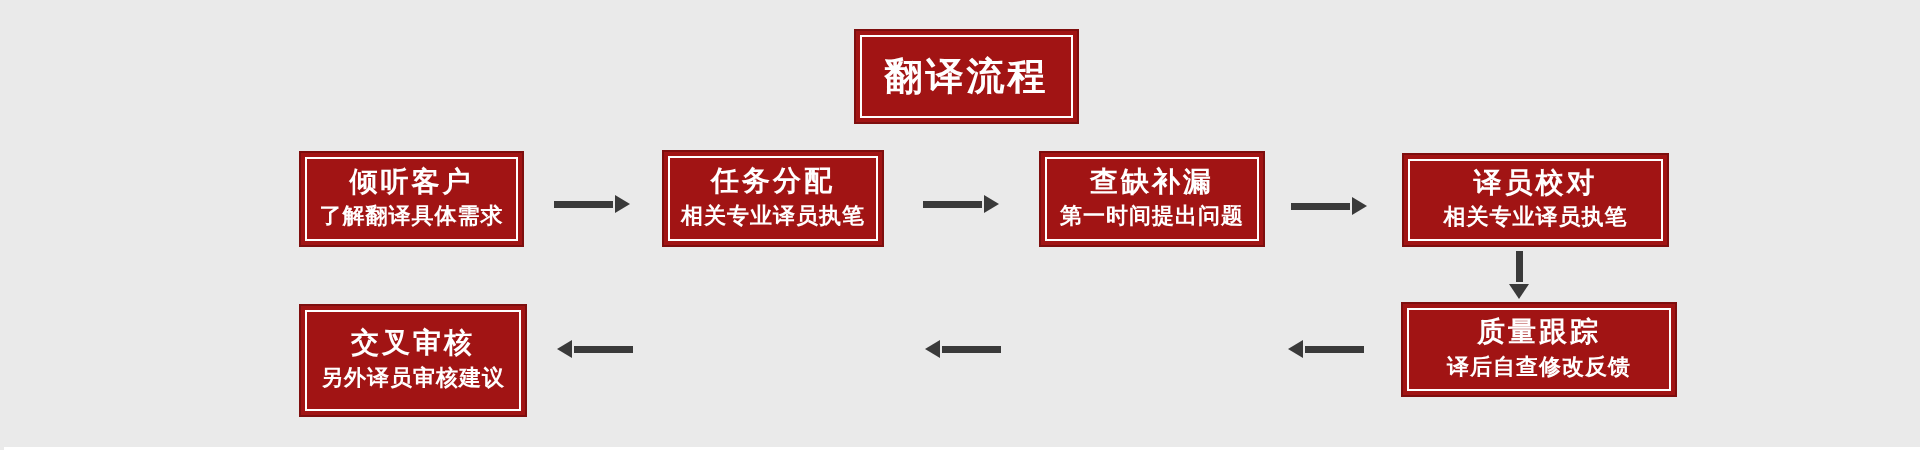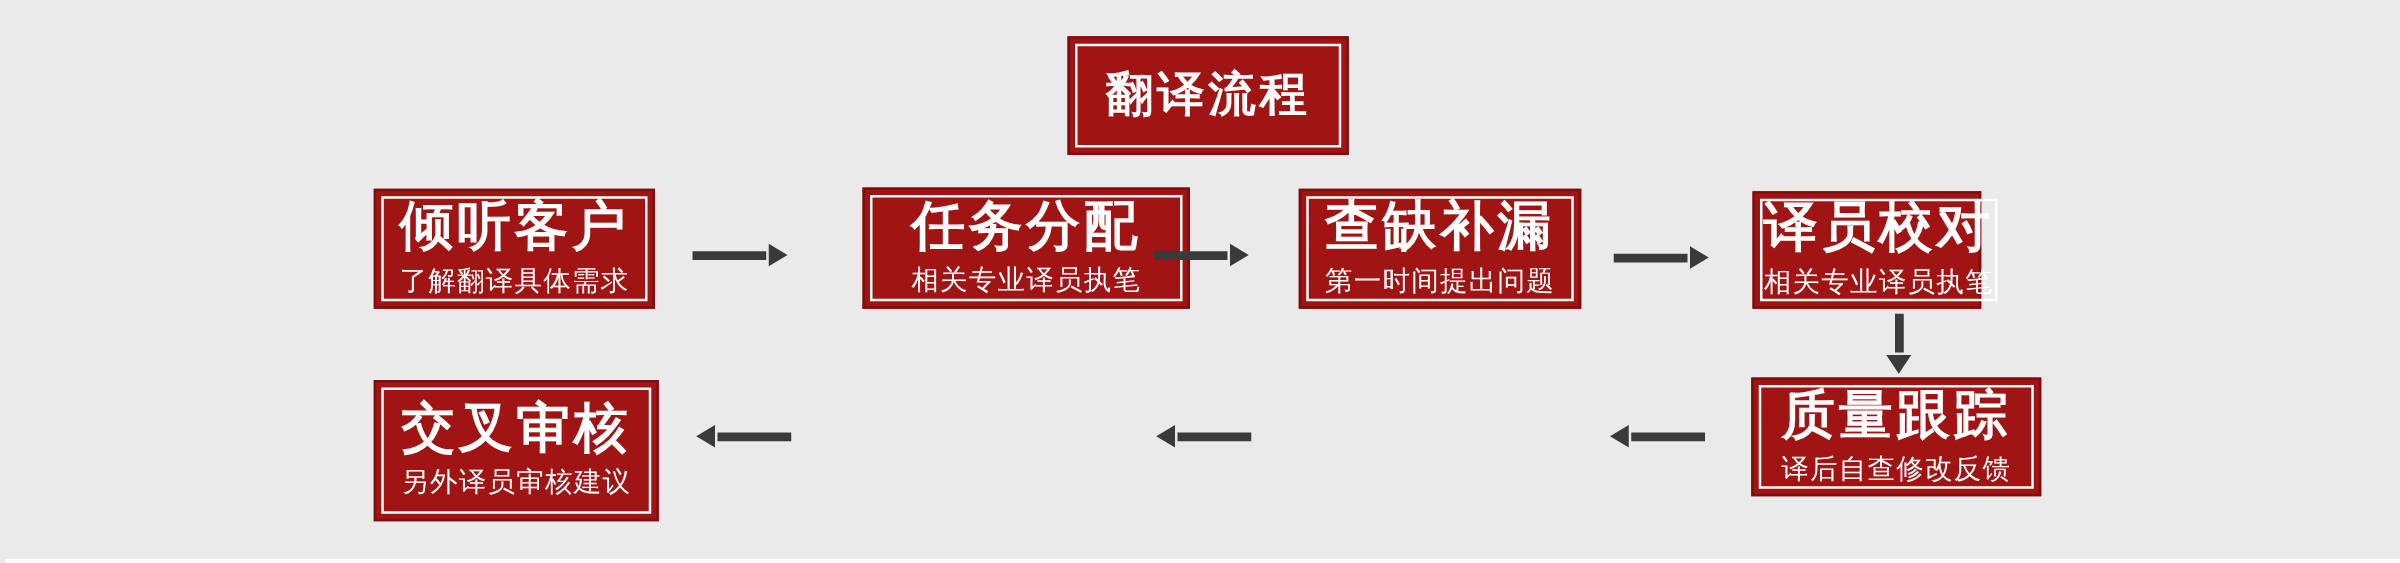--- a/index.html
+++ b/index.html
@@ -30,29 +30,29 @@
     margin: 4px;
     border: 2px solid var(--inner-border);
     display: flex;
     flex-direction: column;
     align-items: center;
     justify-content: center;
     color: var(--text);
     text-align: center;
   }
   .node-title {
-    font-size: 43px;
+    font-size: 28px;
     font-weight: bold;
     letter-spacing: 3px;
     line-height: 1.1;
     white-space: nowrap;
   }
   .node-sub {
     font-size: 22px;
-    font-weight: normal;
+    font-weight: bold;
     letter-spacing: 1px;
     margin-top: 3px;
     white-space: nowrap;
   }
   .title-node .node-title { font-size: 38px; }
 
   
   .arrow-h {
     position: absolute;
     height: 18px;
@@ -112,21 +112,21 @@
       <div class="node-title">倾听客户</div>
       <div class="node-sub">了解翻译具体需求</div>
     </div>
   </div>
 
   <div class="arrow-h" style="left:549px; top:191px; width:78px;">
     <div class="shaft"></div>
     <div class="head-right"></div>
   </div>
 
-  <div class="node" style="left:686px; top:146px; width:262px; height:97px;">
+  <div class="node" style="left:658px; top:146px; width:222px; height:97px;">
     <div class="node-inner">
       <div class="node-title">任务分配</div>
       <div class="node-sub">相关专业译员执笔</div>
     </div>
   </div>
 
   <div class="arrow-h" style="left:918px; top:191px; width:78px;">
     <div class="shaft"></div>
     <div class="head-right"></div>
   </div>
@@ -136,33 +136,33 @@
       <div class="node-title">查缺补漏</div>
       <div class="node-sub">第一时间提出问题</div>
     </div>
   </div>
 
   <div class="arrow-h" style="left:1286px; top:193px; width:78px;">
     <div class="shaft"></div>
     <div class="head-right"></div>
   </div>
 
-  <div class="node" style="left:1398px; top:149px; width:183px; height:94px;">
+  <div class="node" style="left:1398px; top:149px; width:267px; height:94px;">
     <div class="node-inner">
       <div class="node-title">译员校对</div>
       <div class="node-sub">相关专业译员执笔</div>
     </div>
   </div>
 
   <div class="arrow-v" style="left:1505px; top:246px; height:50px;">
     <div class="shaft"></div>
     <div class="head-down"></div>
   </div>
 
-  <div class="node" style="left:1397px; top:298px; width:232px; height:95px;">
+  <div class="node" style="left:1397px; top:298px; width:276px; height:95px;">
     <div class="node-inner">
       <div class="node-title">质量跟踪</div>
       <div class="node-sub">译后自查修改反馈</div>
     </div>
   </div>
 
   <div class="arrow-h" style="left:1283px; top:336px; width:78px;">
     <div class="head-left"></div>
     <div class="shaft"></div>
   </div>

